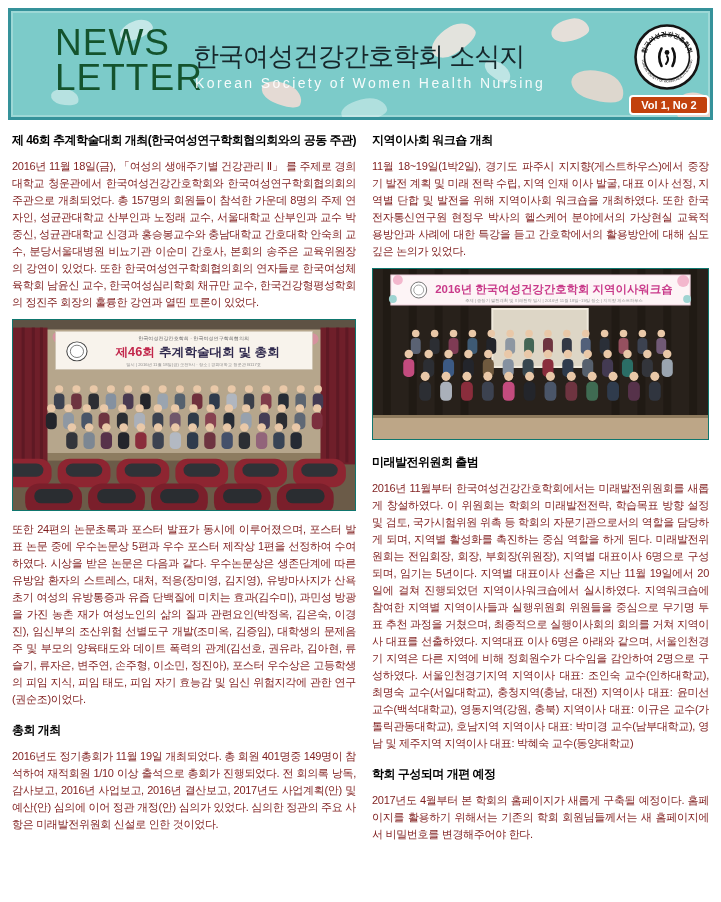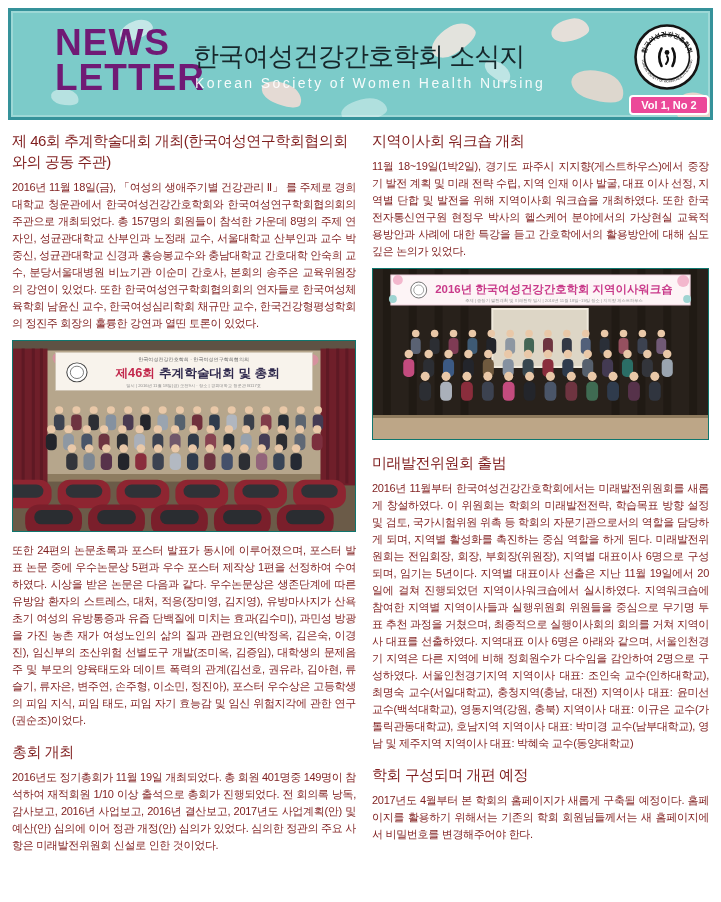--- a/index.html
+++ b/index.html
@@ -9,43 +9,43 @@
   }
   
   .masthead{
     position:absolute;left:8px;top:8px;width:705px;height:112px;box-sizing:border-box;
     background:#7ccbc9;border:3px solid #35929a;
     box-shadow:inset 0 0 0 2px rgba(255,255,255,.25);
     overflow:hidden;
   }
   .petal{position:absolute;border-radius:58% 42% 62% 38% / 55% 62% 38% 45%;}
   .wordmark{
-    position:absolute;left:44px;top:14px;color:#701a75;font-weight:bold;
+    position:absolute;left:44px;top:14px;color:#14532d;font-weight:normal;
     font-size:37px;line-height:.95;letter-spacing:1px;
   }
   .ko-title{
     position:absolute;left:182px;top:28px;margin:0;font-size:26px;font-weight:normal;
     color:#16272b;letter-spacing:-1px;white-space:nowrap;
   }
   .en-title{
     position:absolute;left:184px;top:64px;font-size:14px;color:rgba(255,255,255,.92);
     letter-spacing:2.4px;white-space:nowrap;
   }
   .seal{position:absolute;left:622px;top:12px;width:68px;height:68px;}
   .vol-badge{
     position:absolute;left:618px;top:84px;width:76px;height:16px;
-    background:#ec4899;border:2px solid #ffffff;border-radius:4px;
+    background:#c2410c;border:2px solid #ffffff;border-radius:4px;
     color:#ffffff;font-size:11px;font-weight:bold;text-align:center;line-height:16px;
   }
   
   .columns{position:absolute;left:12px;top:130px;width:697px;display:flex;gap:16px;}
   .col-left{flex:0 0 344px;width:344px;overflow:hidden;}
   .col-right{flex:0 0 337px;width:337px;overflow:hidden;}
   h2.sec{
-    margin:0 0 7px 0;color:#7f1d1d;font-size:15px;font-weight:normal;
+    margin:0 0 7px 0;color:#000000;font-size:12px;font-weight:bold;
     line-height:21px;letter-spacing:-0.5px;
   }
   h2.mt{margin-top:12px;}
   p.body{
     margin:0 0 8px 0;font-size:11px;line-height:17px;color:#7f1d1d;
     text-align:justify;word-break:break-all;letter-spacing:-0.3px;
   }
   .photo-frame{margin:6px 0 10px 0;border:1px solid #0f766e;line-height:0;}
   .photo-frame svg{display:block;}
   .hidden-defs{position:absolute;width:0;height:0;overflow:hidden;}

